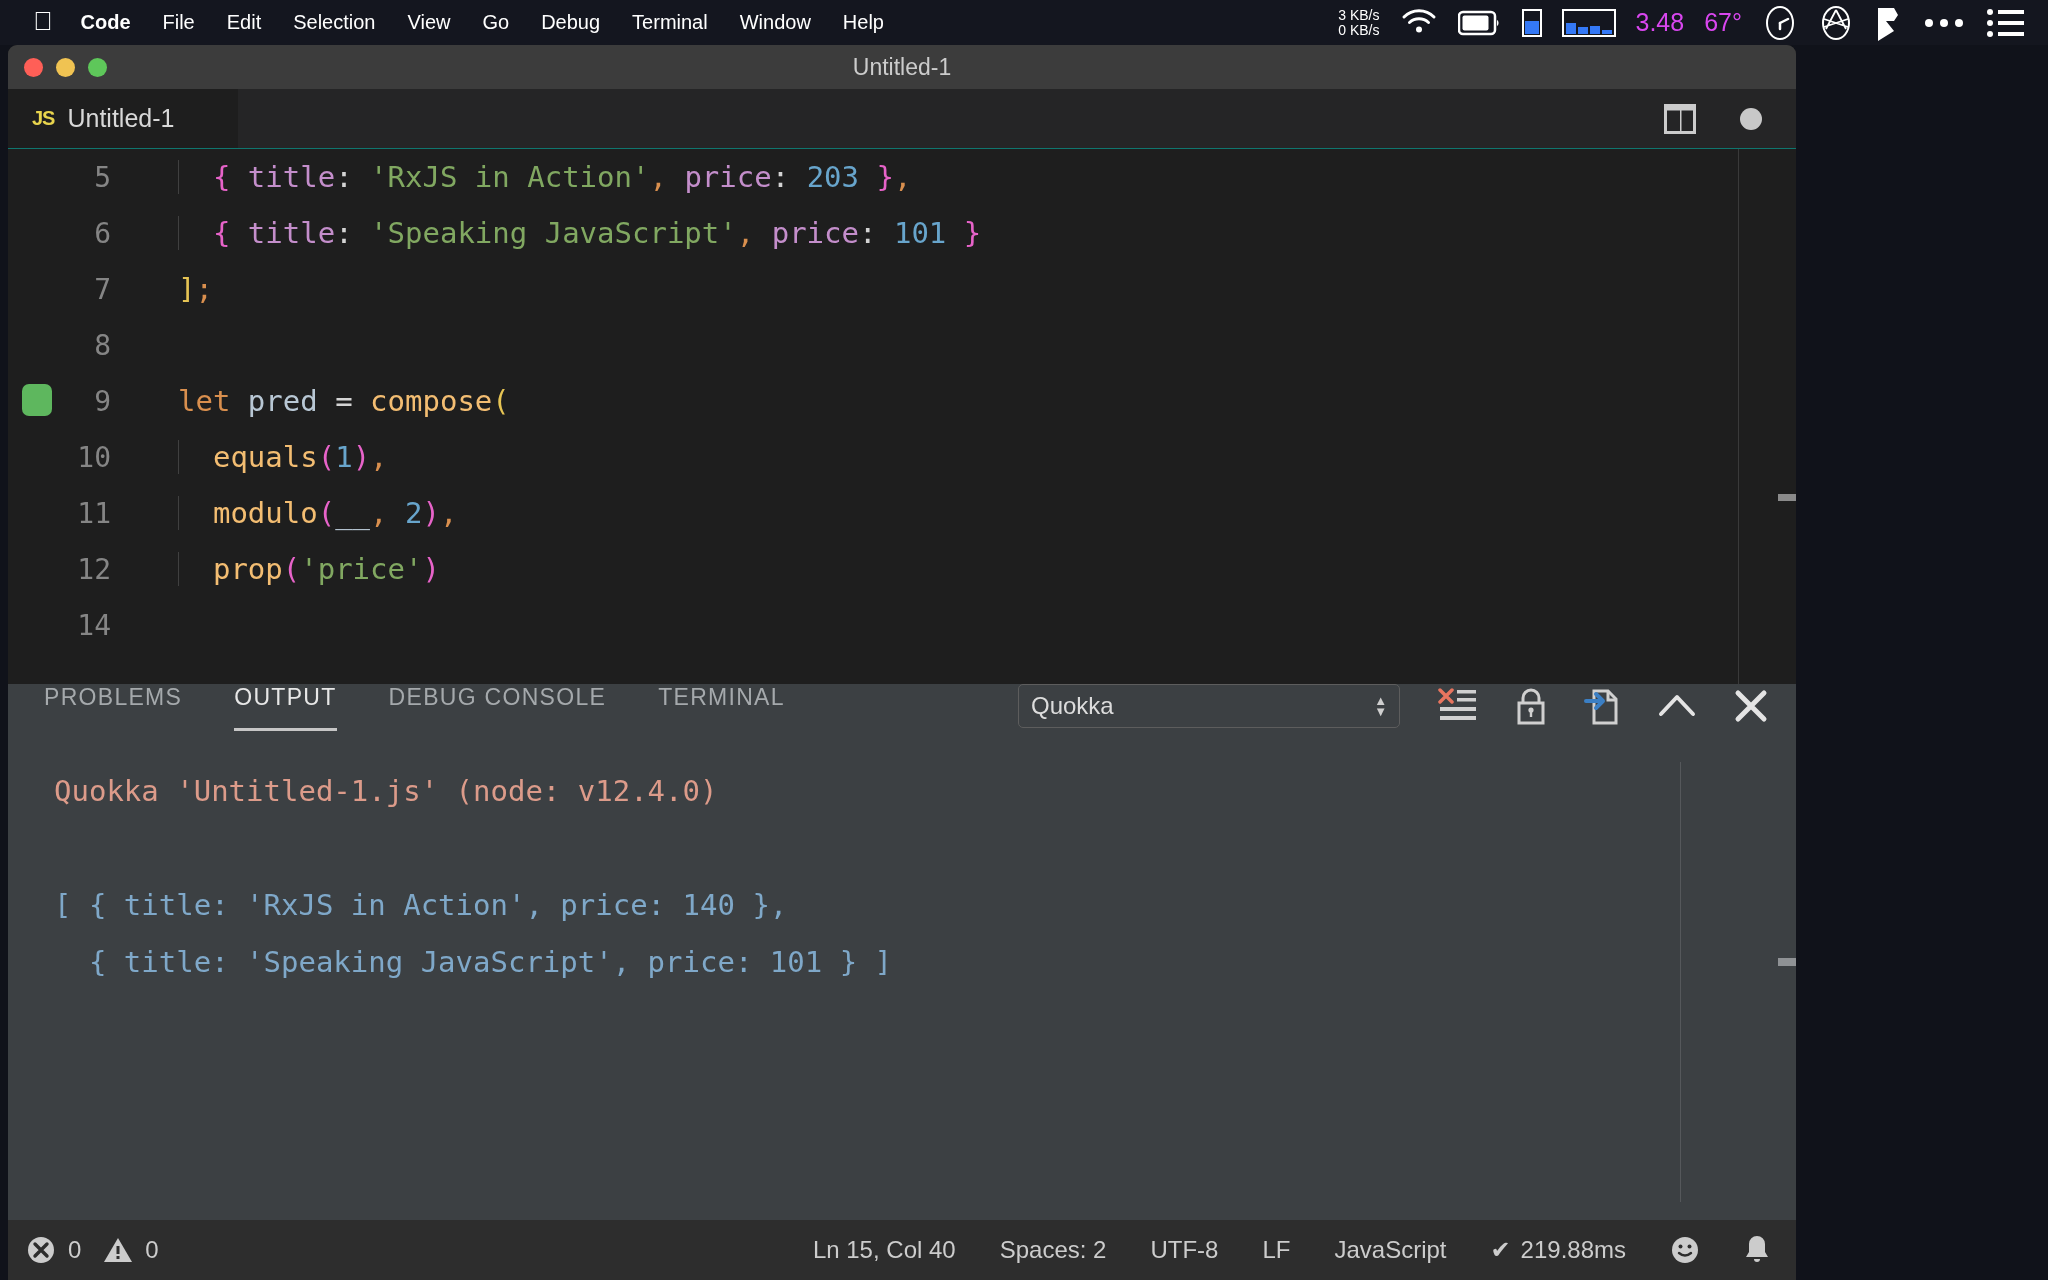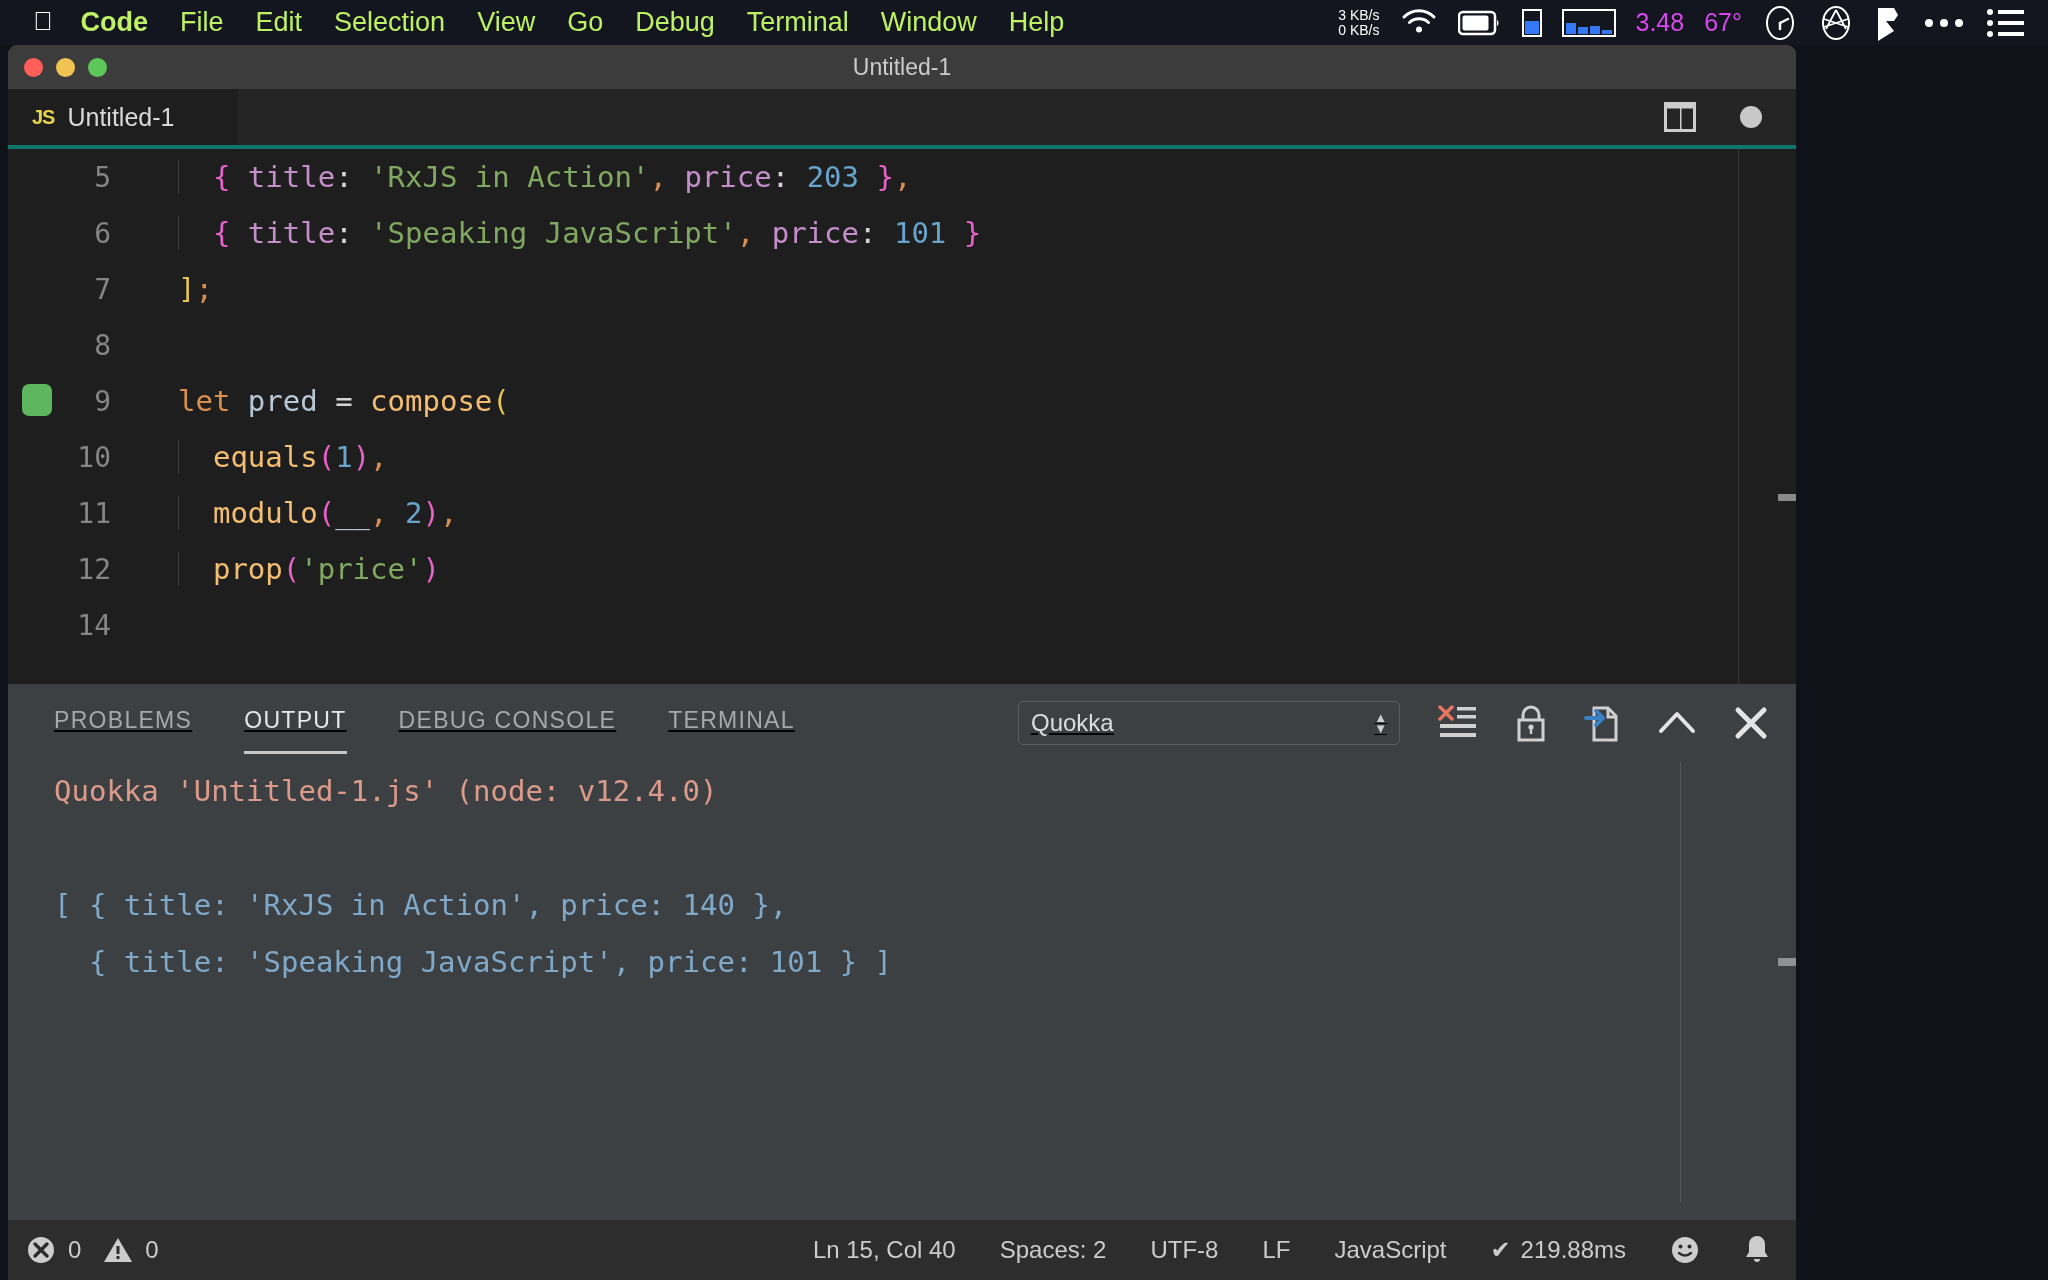--- a/index.html
+++ b/index.html
@@ -16,21 +16,21 @@
     position: absolute; left: 0; top: 0; width: 2048px; height: 45px;
     background: #14161f; display: flex; align-items: center;
     color: #ffffff;
   }
   .macbar .apple {
     margin-left: 33px; margin-right: 28px;
     font-size: 26px; line-height: 1; color: #fff;
     transform: translateY(-2px);
   }
   .menu-items { display: flex; align-items: center; }
-  .menu-item { font-size: 27px; color: #bef264; margin-right: 32px; white-space: nowrap; }
+  .menu-item { font-size: 20px; color: #ffffff; margin-right: 32px; white-space: nowrap; }
   .menu-item.bold { font-weight: bold; }
   .macbar-right {
     margin-left: auto; display: flex; align-items: center; gap: 20px;
     padding-right: 22px;
   }
   .netspeed { font-size: 14px; line-height: 15px; text-align: right; color: #fff; }
   .svgicon { display: block; }
   .stat-text { font-size: 25px; color: #d946ef; }
 
   
@@ -45,21 +45,21 @@
   .traffic { position: absolute; left: 16px; top: 13px; display: flex; gap: 13px; }
   .light { width: 19px; height: 19px; border-radius: 50%; }
   .l-red { background: #ff5f57; }
   .l-yellow { background: #f0c352; }
   .l-green { background: #5ec75a; }
   .win-title { font-size: 23px; color: #cccccc; }
 
   
   .tabbar {
     height: 60px; background: #252526; display: flex; align-items: stretch;
-    border-bottom: 4px solid #0f766e;
+    border-bottom: 1px solid #0f766e;
   }
   .tab {
     display: flex; align-items: center; gap: 13px;
     padding: 0 24px; background: #1e1e1e; color: #d8d8d8; font-size: 25px;
     min-width: 230px;
   }
   .tab .js-badge { color: #e8d44d; font-size: 20px; font-weight: bold; letter-spacing: -1px; }
   .tabbar-actions {
     margin-left: auto; display: flex; align-items: center; gap: 44px; padding-right: 34px;
   }
@@ -105,21 +105,21 @@
   .t-str      { color: #81a861; }
   .t-num      { color: #68a5cc; }
   .t-brace-p  { color: #e763c9; }
   .t-brace-y  { color: #e6c454; }
   .t-punct    { color: #d98f4e; }
   .t-plain    { color: #d4d4d4; }
 
   
   .panel { background: #3c4043; height: 538px; position: relative; }
   .panel-header {
-    height: 78px; display: flex; align-items: center; padding-left: 46px; text-decoration: underline;
+    height: 78px; display: flex; align-items: flex-start; padding-left: 36px;
   }
   .ptab {
     font-size: 23px; letter-spacing: 1.3px; color: #a5a9ac; margin-right: 52px;
     position: relative; padding-bottom: 6px;
   }
   .ptab.active { color: #e7e7e7; }
   .ptab.active::after {
     content: ""; position: absolute; left: 0; right: 0; bottom: -14px;
     height: 3px; background: #c6c6c6;
   }

